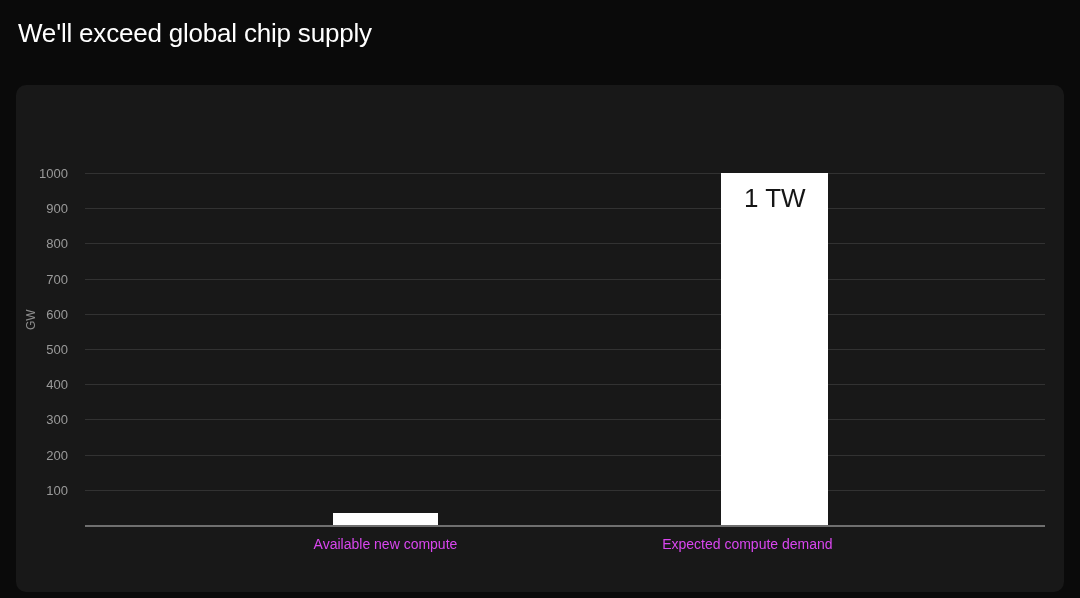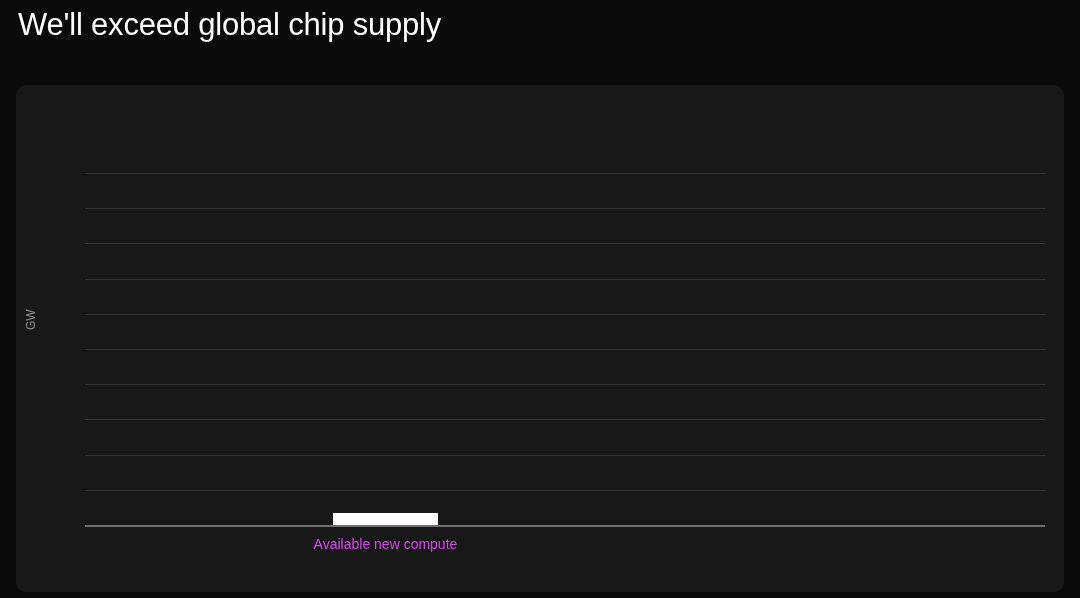--- a/index.html
+++ b/index.html
@@ -19,22 +19,22 @@
     position: relative;
     width: 1080px;
     height: 598px;
     background: #0a0a0a;
   }
 
   
   .slide-title {
     position: absolute;
     left: 18px;
-    top: 6px;
-    font-size: 31px;
+    top: 14px;
+    font-size: 26px;
     line-height: 38px;
     font-weight: 400;
     color: #ffffff;
     letter-spacing: -0.2px;
     white-space: nowrap;
   }
 
   
   .chart-panel {
     position: absolute;
@@ -141,43 +141,59 @@
 <body>
 
 <div class="slide">
 
   <div class="slide-title">We'll exceed global chip supply</div>
 
   <div class="chart-panel">
 
     <div class="y-axis-title">GW</div>
 
+    <div class="y-ticks">
+      <div class="tick" style="top:0%;">1000</div>
+      <div class="tick" style="top:10%;">900</div>
+      <div class="tick" style="top:20%;">800</div>
+      <div class="tick" style="top:30%;">700</div>
+      <div class="tick" style="top:40%;">600</div>
+      <div class="tick" style="top:50%;">500</div>
+      <div class="tick" style="top:60%;">400</div>
+      <div class="tick" style="top:70%;">300</div>
+      <div class="tick" style="top:80%;">200</div>
+      <div class="tick" style="top:90%;">100</div>
+    </div>
 
     <div class="plot-area">
       <div class="gridline" style="top:0%;"></div>
       <div class="gridline" style="top:10%;"></div>
       <div class="gridline" style="top:20%;"></div>
       <div class="gridline" style="top:30%;"></div>
       <div class="gridline" style="top:40%;"></div>
       <div class="gridline" style="top:50%;"></div>
       <div class="gridline" style="top:60%;"></div>
       <div class="gridline" style="top:70%;"></div>
       <div class="gridline" style="top:80%;"></div>
       <div class="gridline" style="top:90%;"></div>
 
       <div class="bar" style="left:25.8%; width:11.0%; height:3.5%;">
         
       </div>
 
+      <div class="bar" style="left:66.3%; width:11.1%; height:100%;">
+        <div class="bar-label">1 TW</div>
+      </div>
 
       <div class="axis-baseline"></div>
     </div>
 
     <div class="x-labels">
       <div class="x-label" style="left:31.3%; top:0;">
         <div>Available new compute</div>
       </div>
       <div class="x-label" style="left:69.0%; top:0;">
+        <div>Expected compute demand</div>
       </div>
     </div>
 
   </div>
 </div>
 
 </body></html>

